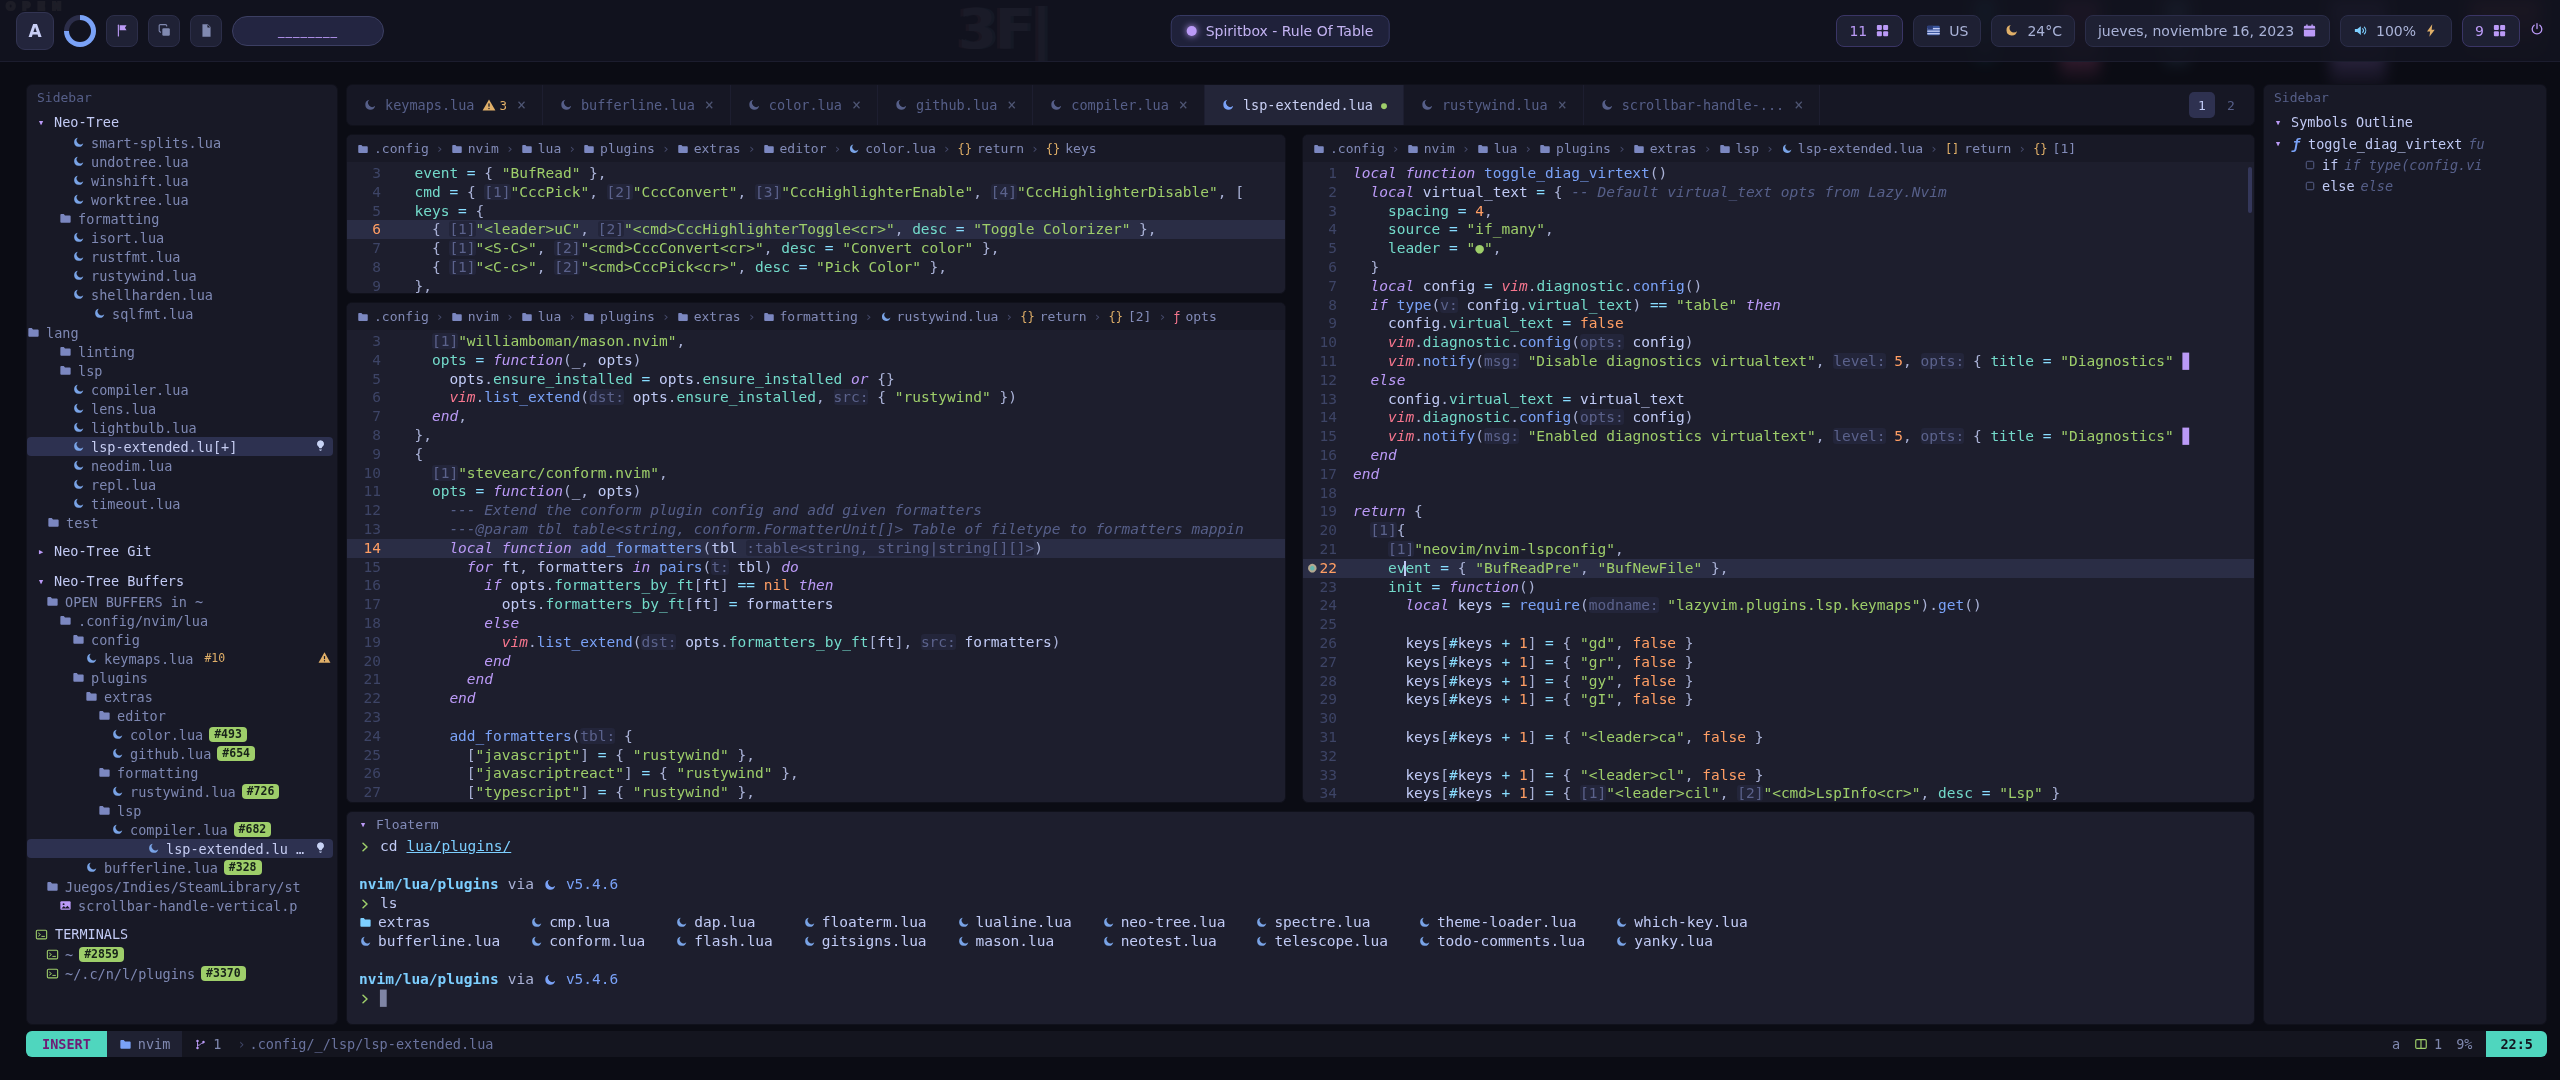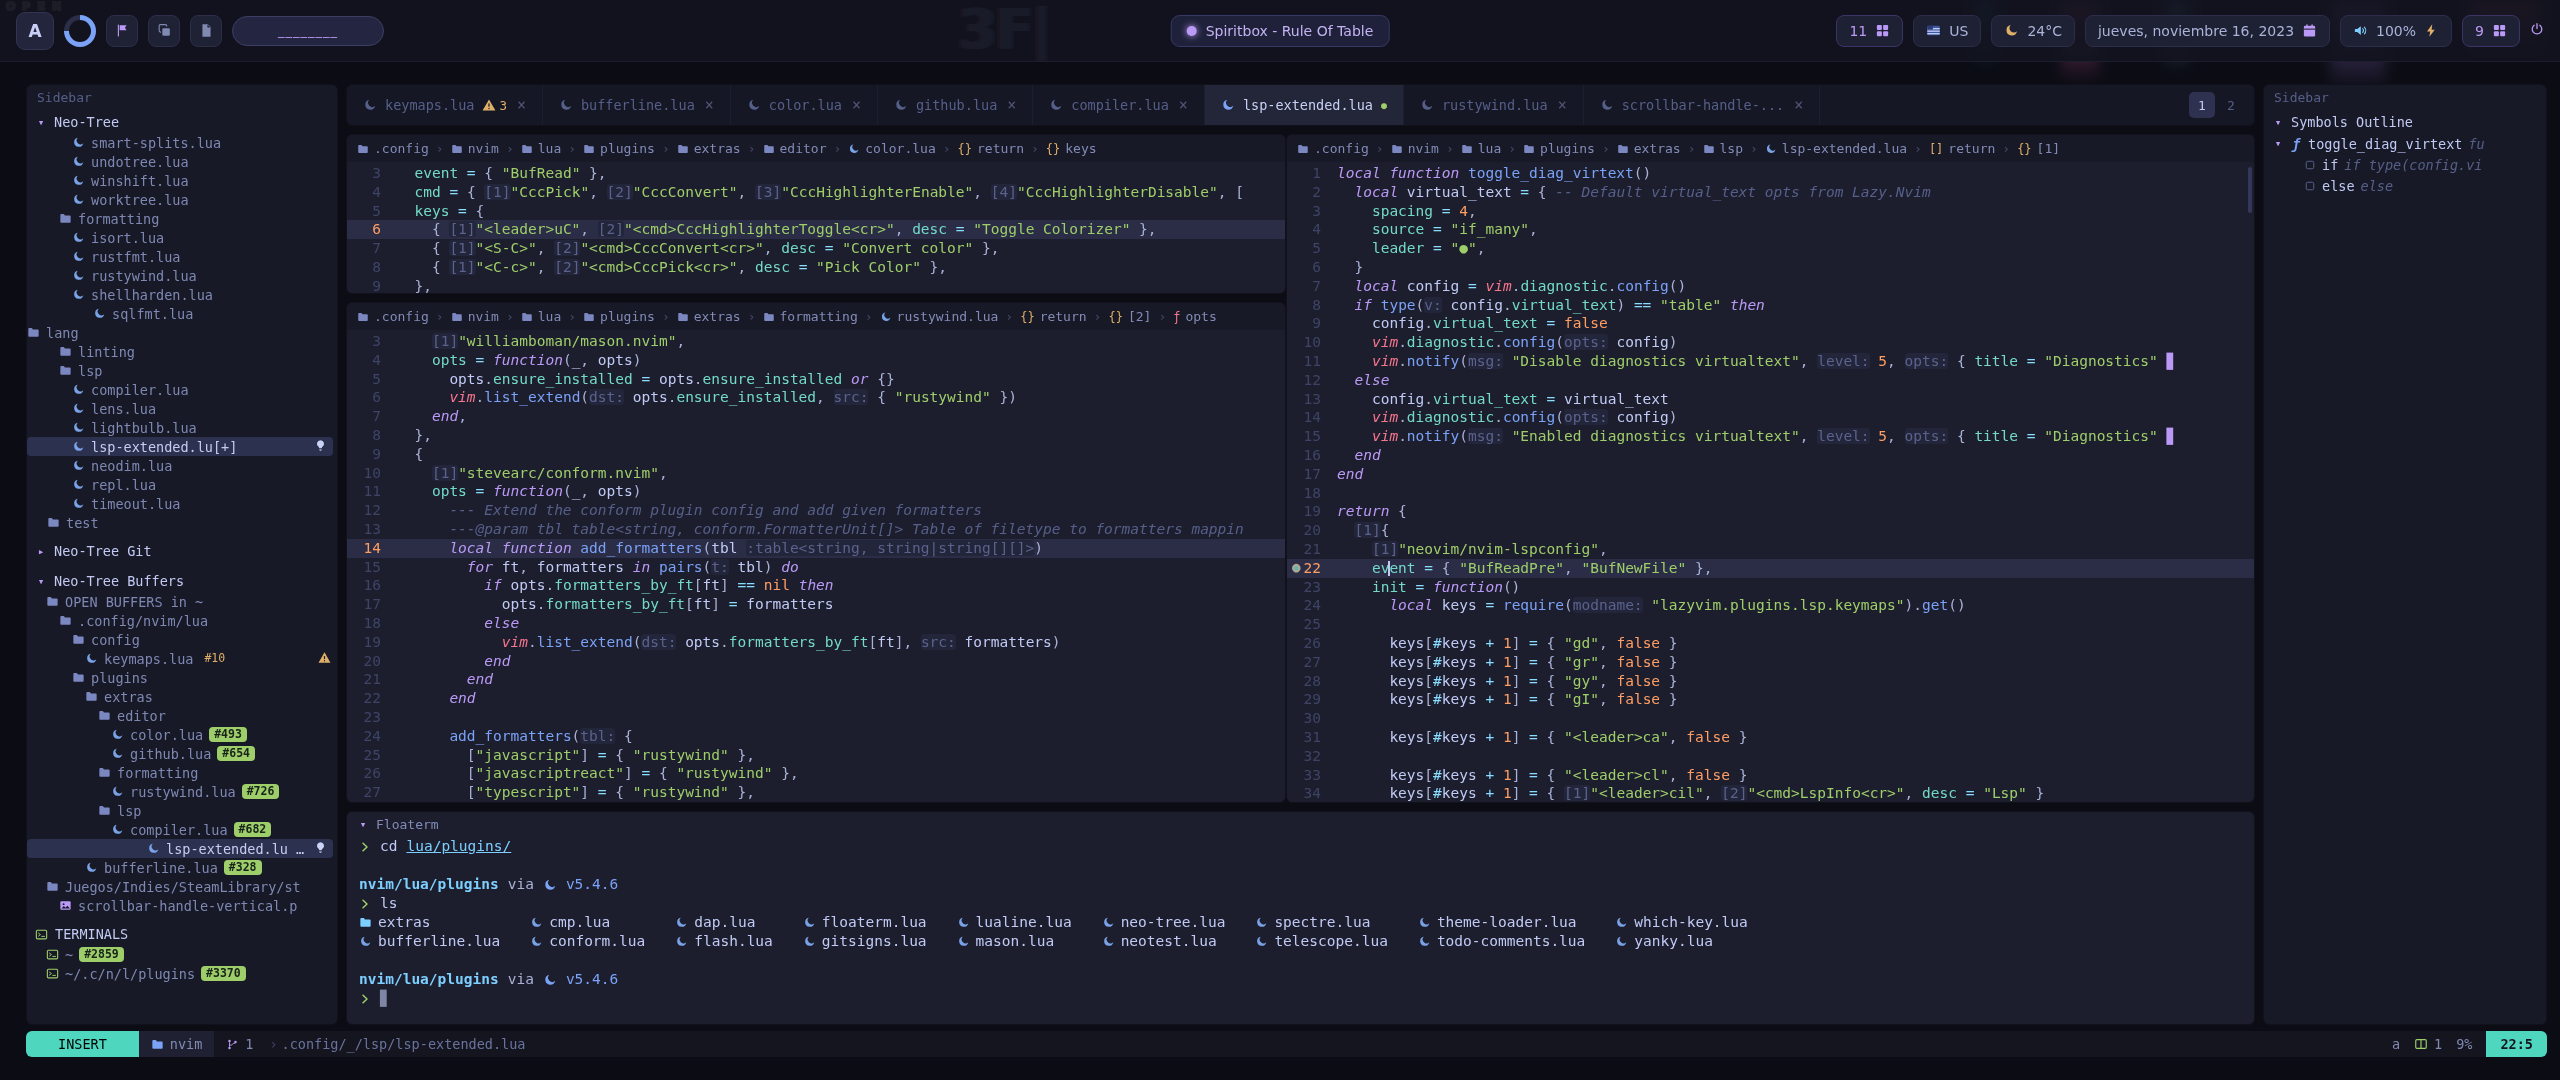--- a/index.html
+++ b/index.html
@@ -62,21 +62,21 @@
 .tabline{height:42px;flex:none;background:#161724;display:flex;align-items:stretch;padding-right:10px}
 #tabs{display:flex;min-width:0;overflow:hidden}
 .tab{display:flex;align-items:center;gap:8px;padding:0 16px;border-right:1px solid #1d1e30;color:#565f89;font:13.5px "DejaVu Sans Mono",monospace;white-space:nowrap}
 .tab.active{background:#232538;color:#c9d0f5}
 .tab-warn{display:flex;align-items:center;gap:3px;color:#e0af68;font-size:12.5px}
 .tab-close{color:#4e5573;font-size:15px;margin-left:2px}
 .tab-dot{font-size:10px;color:#9ece6a}
 #pages{margin-left:auto;display:flex;align-items:center;gap:3px}
 .page{width:26px;height:26px;display:flex;align-items:center;justify-content:center;border-radius:5px;color:#565f89;font:13px "DejaVu Sans Mono",monospace}
 .page.active{background:#2e3150;color:#c0caf5}
-.splits{flex:1;display:flex;gap:0;min-height:0}
+.splits{flex:1;display:flex;gap:16px;min-height:0}
 .split-left{width:940px;flex:none;display:flex;flex-direction:column;gap:8px;min-height:0}
 #pane1{height:160px;flex:none}
 #pane2{flex:1}
 #pane3{flex:1;position:relative}
 .pane{background:#1d1e2d;display:flex;flex-direction:column}
 .bc{height:27px;flex:none;display:flex;align-items:center;gap:7px;padding:0 10px;background:#181926;color:#828bb8;font:13px "DejaVu Sans Mono",monospace;white-space:nowrap;overflow:hidden}
 .bc-seg{display:flex;gap:5px;align-items:center}
 .bc-sep{color:#454a6b}
 .bc .ic svg{width:12px;height:12px}
 .bc-sym{font-size:12px}
@@ -112,21 +112,21 @@
 .t-file .ic svg{width:13px;height:13px}
 .t-cursor{color:#c0caf5;opacity:.6}
 
 .sb-right{width:284px;flex:none;background:#181926;display:flex;flex-direction:column;font-family:"DejaVu Sans Mono",monospace}
 .out-row{height:21px;display:flex;gap:6px;align-items:center;font-size:13.5px;color:#c0caf5;white-space:nowrap;overflow:hidden;padding-right:6px}
 .out-row .ic svg{width:12px;height:12px}
 .sym-fn{color:#7aa2f7;font-style:italic;font-weight:bold;width:12px;text-align:center;flex:none}
 .out-detail{color:#565f89;font-style:italic;overflow:hidden;text-overflow:ellipsis}
 
 .statusline{height:26px;flex:none;margin-top:6px;display:flex;align-items:center;background:#14151f;border-radius:6px;font:13.5px "DejaVu Sans Mono",monospace;color:#8089b0;overflow:hidden}
-.st-mode{height:100%;display:flex;align-items:center;padding:0 32px;background:var(--mode-insert-bg,#4fd6be);color:#000000;font-weight:normal}
+.st-mode{height:100%;display:flex;align-items:center;padding:0 16px;background:var(--mode-insert-bg,#4fd6be);color:#701a75;font-weight:bold}
 .st-seg{display:flex;gap:6px;align-items:center;padding:0 12px;height:100%}
 .st-seg .ic svg{width:13px;height:13px}
 .st-seg.cwdseg{background:#1f2132}
 .st-sep{color:#3f4566;margin:0 4px}
 .st-path{color:#6a739e}
 .st-right{margin-left:auto;display:flex;align-items:center;gap:14px;height:100%}
 .st-pos{height:100%;display:flex;align-items:center;padding:0 14px;background:var(--mode-insert-bg,#4fd6be);color:#14151f;font-weight:bold}
 </style>
 </head>
 <body>

